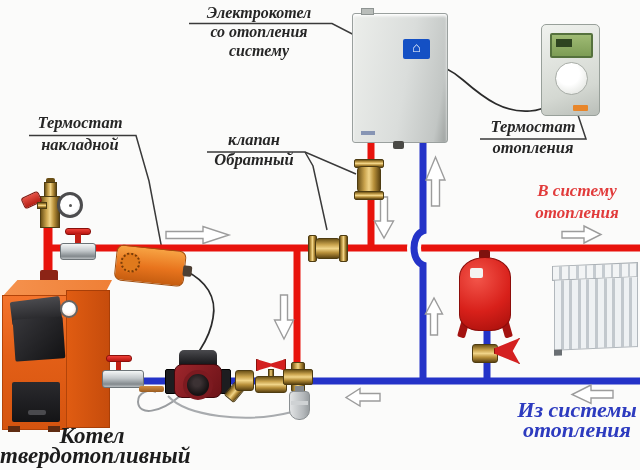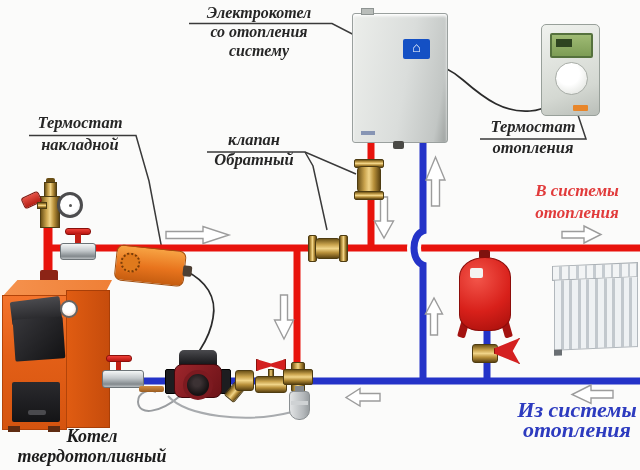--- a/index.html
+++ b/index.html
@@ -323,27 +323,27 @@
     <span>клапан</span>
     <span>Обратный</span>
   </div>
 
   <div class="lbl" style="left:477px;top:116px;width:112px;line-height:21px;">
     <span>Термостат</span>
     <span>отопления</span>
   </div>
 
   <div class="lbl" style="left:518px;top:180px;width:118px;font-size:17px;line-height:22px;color:#e13b3b;">
-    <span>В системы</span>
+    <span>В систему</span>
     <span>отопления</span>
   </div>
 
   <div class="lbl" style="left:516px;top:400px;width:122px;font-size:22px;line-height:20px;color:#2d3bbf;">
     <span>Из системы</span>
     <span>отопления</span>
   </div>
 
-  <div class="lbl" style="left:0px;top:426px;width:184px;font-size:18px;line-height:20px;color:#1c1c1c;text-align:center;">
+  <div class="lbl" style="left:0px;top:426px;width:184px;font-size:23px;line-height:20px;color:#1c1c1c;text-align:center;">
     <span>Котел</span>
     <span>твердотопливный</span>
   </div>
 
 </div>
 
 </body></html>

